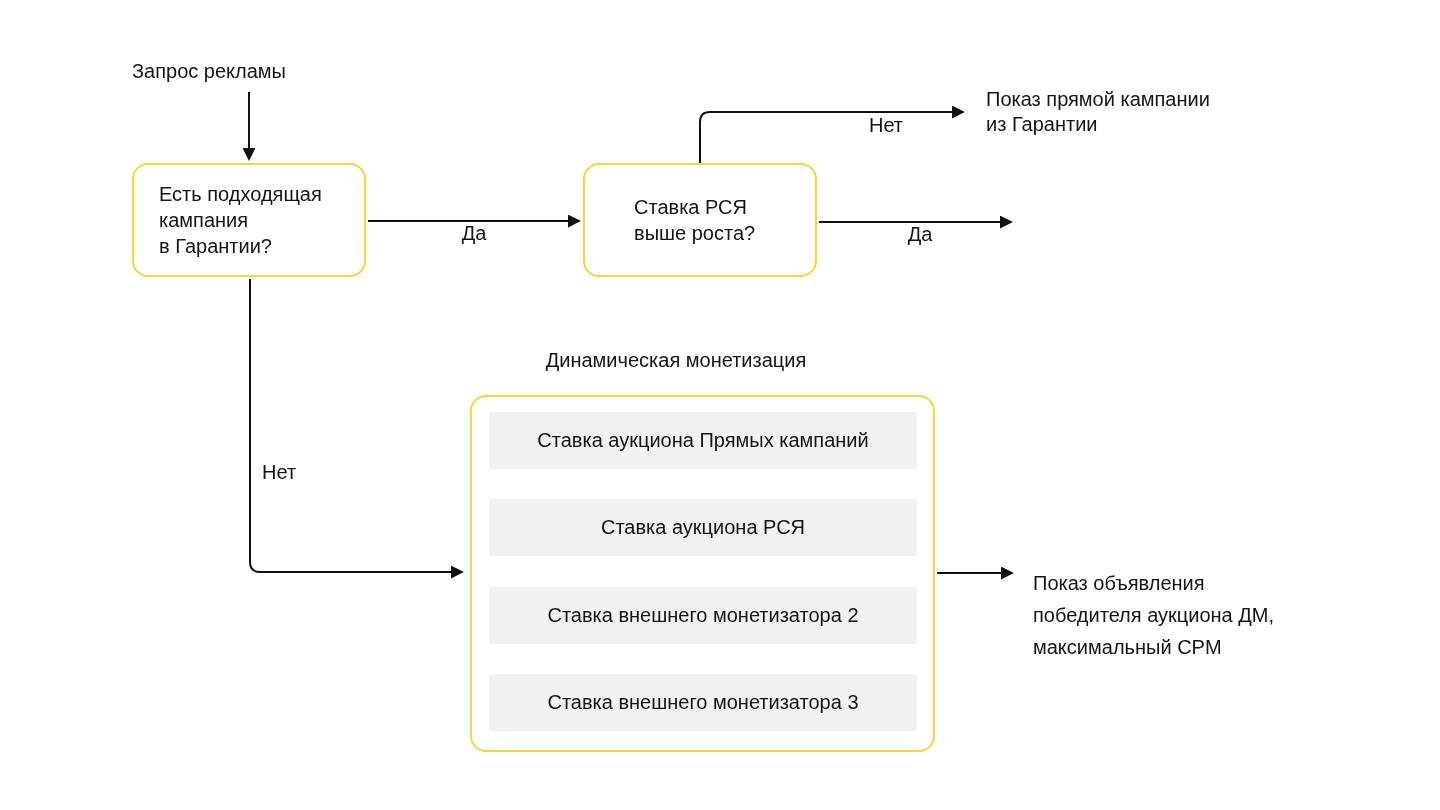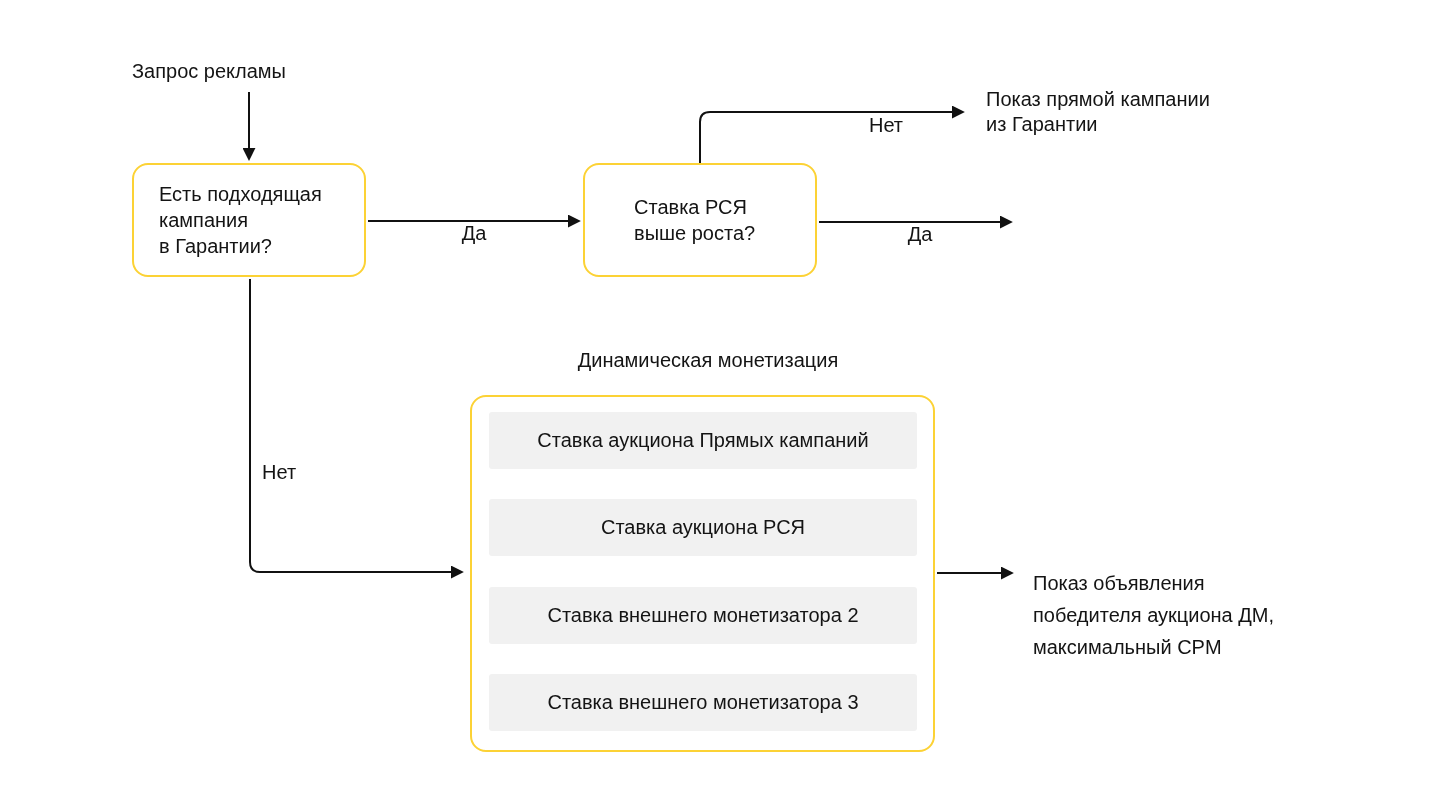--- a/index.html
+++ b/index.html
@@ -40,21 +40,21 @@
   .lbl-guarantee-yes { left: 439px; top: 180px; width: 70px; }
   .lbl-rsya-no       { left: 850px; top: 72px;  width: 72px; }
   .lbl-rsya-yes      { left: 885px; top: 181px; width: 70px; }
   .lbl-guarantee-no  { left: 262px; top: 419px; width: 60px; text-align: left; }
 
   .outcome-direct { left: 978px;  top: 87px; margin-left: 8px; }
   .outcome-rsya   { left: 1033px; top: 210px; line-height: 24px; }
   .outcome-dm     { left: 1033px; top: 567px; line-height: 32px; }
 
   .dm-title {
-    position: absolute; left: 508px; top: 348px; width: 400px;
+    position: absolute; left: 476px; top: 348px; width: 400px;
     text-align: center; line-height: 24px;
   }
   .dm-box {
     position: absolute; left: 470px; top: 395px; width: 465px; height: 357px;
     background: #ffffff;
     border: 2px solid var(--accent, #fcd235);
     border-radius: 16px;
     box-sizing: border-box;
     display: flex; flex-direction: column; justify-content: space-between;
     padding: 15px 16px 19px 17px;

